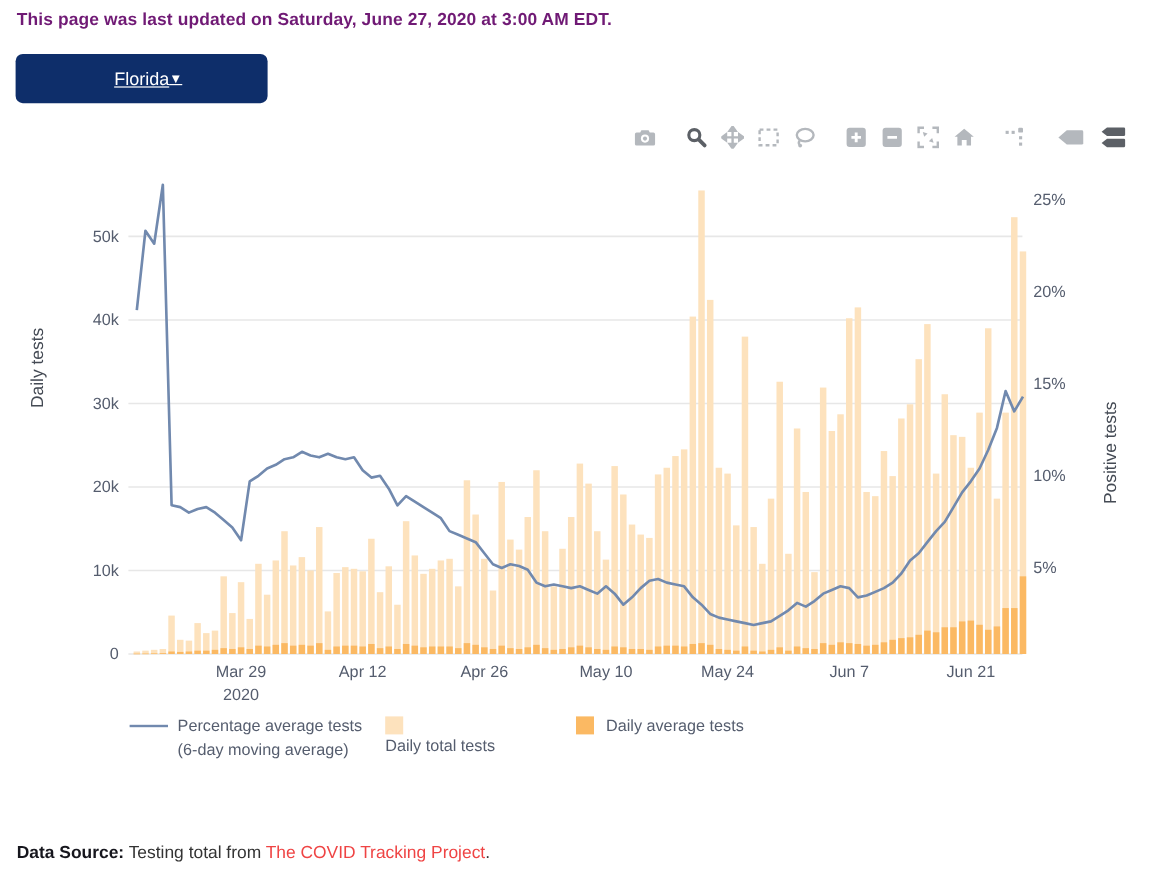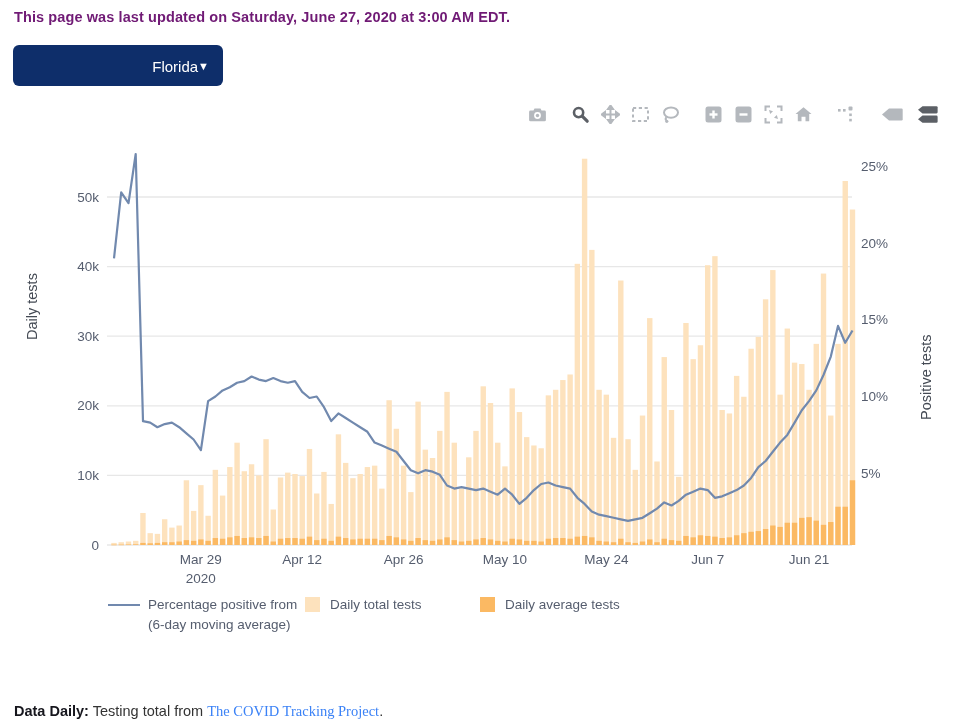--- a/index.html
+++ b/index.html
@@ -1,42 +1,42 @@
 <!DOCTYPE html>
 <html><head>
 <meta charset="utf-8">
 <style>
   html,body{margin:0;padding:0;background:#ffffff;}
   body{font-family:"Liberation Sans","DejaVu Sans",sans-serif;width:969px;height:725px;position:relative;overflow:hidden;}
   .abs{position:absolute;}
   .updated{left:14px;top:9px;font-size:14.5px;font-weight:bold;color:#701a75;letter-spacing:.1px;}
   .dropdown{left:13px;top:45px;width:210px;height:41px;background:#0e2e6a;border-radius:6px;color:#fff;
-    display:flex;align-items:center;justify-content:flex-end;padding:1px 14px 0 25px;box-sizing:border-box;cursor:pointer;}
+    display:flex;align-items:center;justify-content:center;padding:1px 14px 0 25px;box-sizing:border-box;cursor:pointer;text-decoration:underline;}
   .dropdown .val{font-size:15px;}
   .dropdown .caret{font-size:11px;color:#fff;}
   .modebar{right:30px;top:103px;display:flex;align-items:center;height:22px;}
   .modebar .icon{width:19px;height:19px;margin-left:11px;cursor:pointer;color:#b4b8bd;}
   .modebar .icon.active{color:#5c6066;}
   .modebar .icon.group-start{margin-left:24px;}
   .modebar .icon svg{width:100%;height:100%;display:block;}
   .ytitle{left:24px;top:340px;transform:rotate(-90deg);transform-origin:left top;font-size:14.5px;color:#444a54;white-space:nowrap;}
   .ytitle2{left:918px;top:420px;transform:rotate(-90deg);transform-origin:left top;font-size:14.5px;color:#444a54;white-space:nowrap;}
   .legend{top:595px;display:flex;align-items:flex-start;}
   .legend .lbl{font-size:13.5px;color:#555d6e;line-height:20px;}
   .lg-line{left:108px;}
   .lg-line .swatch-line{width:32px;height:0;border-top:2.5px solid #7189ae;margin:9px 8px 0 0;}
-  .lg-total{left:305px;}
+  .lg-total{left:321px;flex-direction:column;}
   .lg-pos{left:480px;}
   .sq{width:15px;height:15px;margin:2px 10px 0 0;}
   .sq.total{background:#fde2bd;}
   .sq.pos{background:#fbb963;}
   .legend-item{position:absolute;display:flex;}
   .footer{left:14px;top:703px;font-size:14.5px;color:#333;}
   .footer b{color:#16161d;}
-  .footer a{color:#3b82f6;text-decoration:none;cursor:pointer;font-family:Liberation Serif, serif;}
+  .footer a{color:#ef4444;text-decoration:none;cursor:pointer;}
   #chart{left:0;top:0;}
   svg text{font-family:"Liberation Sans","DejaVu Sans",sans-serif;}
 </style>
 </head>
 <body>
 
 <svg width="0" height="0" style="position:absolute" aria-hidden="true">
   <defs>
     <symbol id="icon-camera-icon" viewBox="0 0 19 19">
       <path fill="currentColor" d="M6.5 3.5h6l1 2h3a1.4 1.4 0 0 1 1.4 1.4v8a1.4 1.4 0 0 1-1.4 1.4H2.5a1.4 1.4 0 0 1-1.4-1.4v-8A1.4 1.4 0 0 1 2.5 5.5h3z"></path>
@@ -412,28 +412,28 @@
     <rect x="849.78" y="480.272" width="5.4" height="64.72800000000001" fill="#fbb963"></rect>
     <path d="M114.0,258.4L121.2,192.3L128.5,203.1L135.7,154.0L143.0,421.1L150.2,422.6L157.4,427.2L164.7,424.1L171.9,422.6L179.2,427.2L186.4,433.3L193.6,439.5L200.9,450.2L208.1,401.1L215.4,396.5L222.6,390.4L229.8,387.3L237.1,382.7L244.3,381.1L251.6,376.5L258.8,379.6L266.0,381.1L273.3,378.1L280.5,381.1L287.8,382.7L295.0,381.1L302.2,391.9L309.5,398.0L316.7,396.5L324.0,407.2L331.2,421.1L338.4,413.4L345.7,418.0L352.9,422.6L360.2,427.2L367.4,431.8L374.6,442.6L381.9,445.6L389.1,448.7L396.4,451.8L403.6,461.0L410.8,470.2L418.1,473.3L425.3,470.2L432.6,471.7L439.8,474.8L447.0,485.5L454.3,488.6L461.5,487.1L468.8,488.6L476.0,490.1L483.2,488.6L490.5,491.7L497.7,494.7L505.0,488.6L512.2,494.7L519.4,503.9L526.7,497.8L533.9,490.1L541.2,484.0L548.4,482.5L555.6,485.5L562.9,487.1L570.1,488.6L577.4,497.8L584.6,503.9L591.8,511.6L599.1,514.7L606.3,516.2L613.6,517.8L620.8,519.3L628.0,520.8L635.3,519.3L642.5,517.8L649.8,513.2L657.0,508.6L664.2,502.4L671.5,505.5L678.7,500.9L686.0,494.7L693.2,491.7L700.4,488.6L707.7,490.1L714.9,497.8L722.2,496.3L729.4,493.2L736.6,490.1L743.9,485.5L751.1,477.9L758.4,467.1L765.6,461.0L772.8,451.8L780.1,442.6L787.3,434.9L794.6,422.6L801.8,410.3L809.0,401.1L816.3,390.4L823.5,375.0L830.8,356.6L838.0,325.9L845.2,342.8L852.5,330.5" fill="none" stroke="#7189ae" stroke-width="2.2" stroke-linejoin="round"></path>
   </svg>
 
 <div class="abs ytitle">Daily tests</div>
 <div class="abs ytitle2">Positive tests</div>
 
 <div class="abs legend-item legend lg-line">
   <div class="swatch-line"></div>
   <div class="lbl">
-    <div>Percentage positive from</div>
+    <div>Percentage average tests</div>
     <div>(6-day moving average)</div>
   </div>
 </div>
 <div class="abs legend-item legend lg-total">
   <div class="sq total"></div>
   <div class="lbl">Daily total tests</div>
 </div>
 <div class="abs legend-item legend lg-pos">
   <div class="sq pos"></div>
   <div class="lbl">Daily average tests</div>
 </div>
 
 <div class="abs footer">
-  <b>Data Daily:</b><span> Testing total from </span><a>The COVID Tracking Project</a><span>.</span>
+  <b>Data Source:</b><span> Testing total from </span><a>The COVID Tracking Project</a><span>.</span>
 </div>
 
 </body></html>

